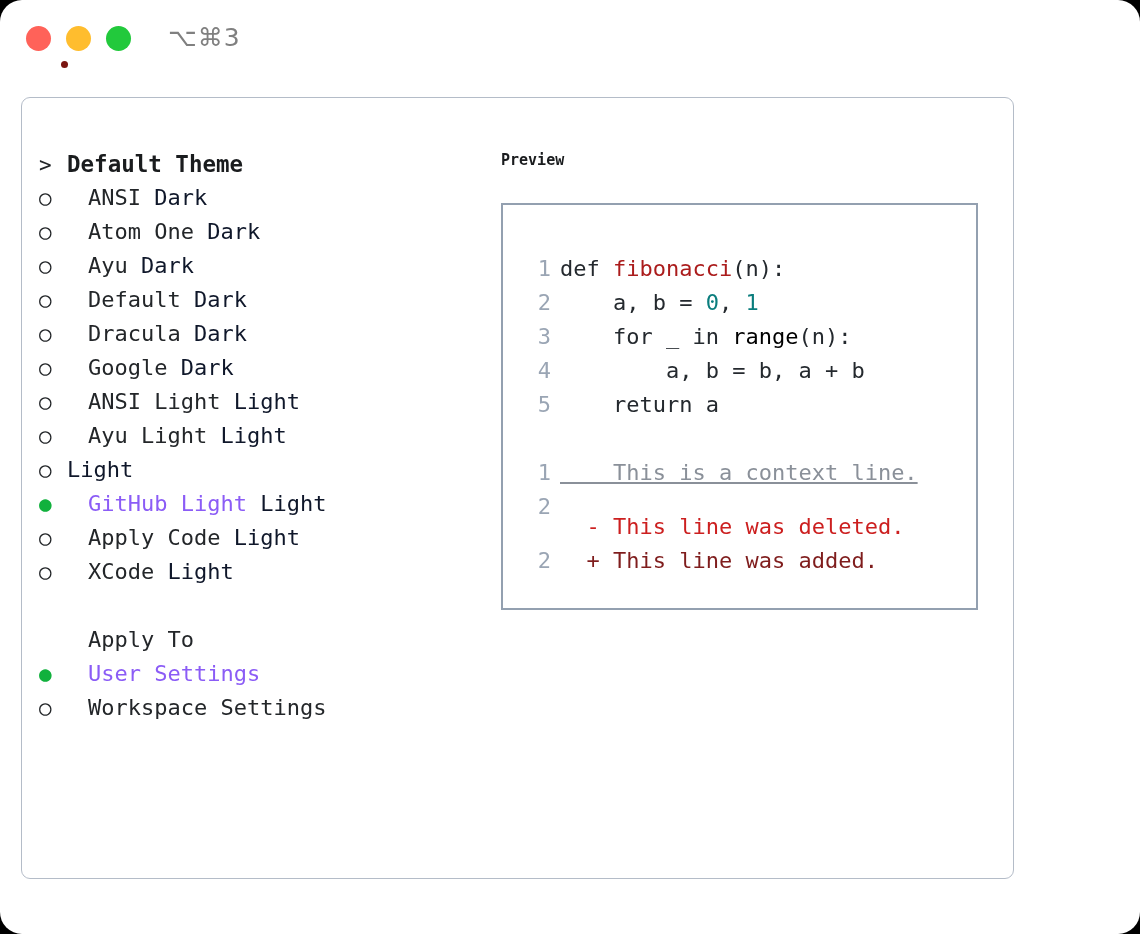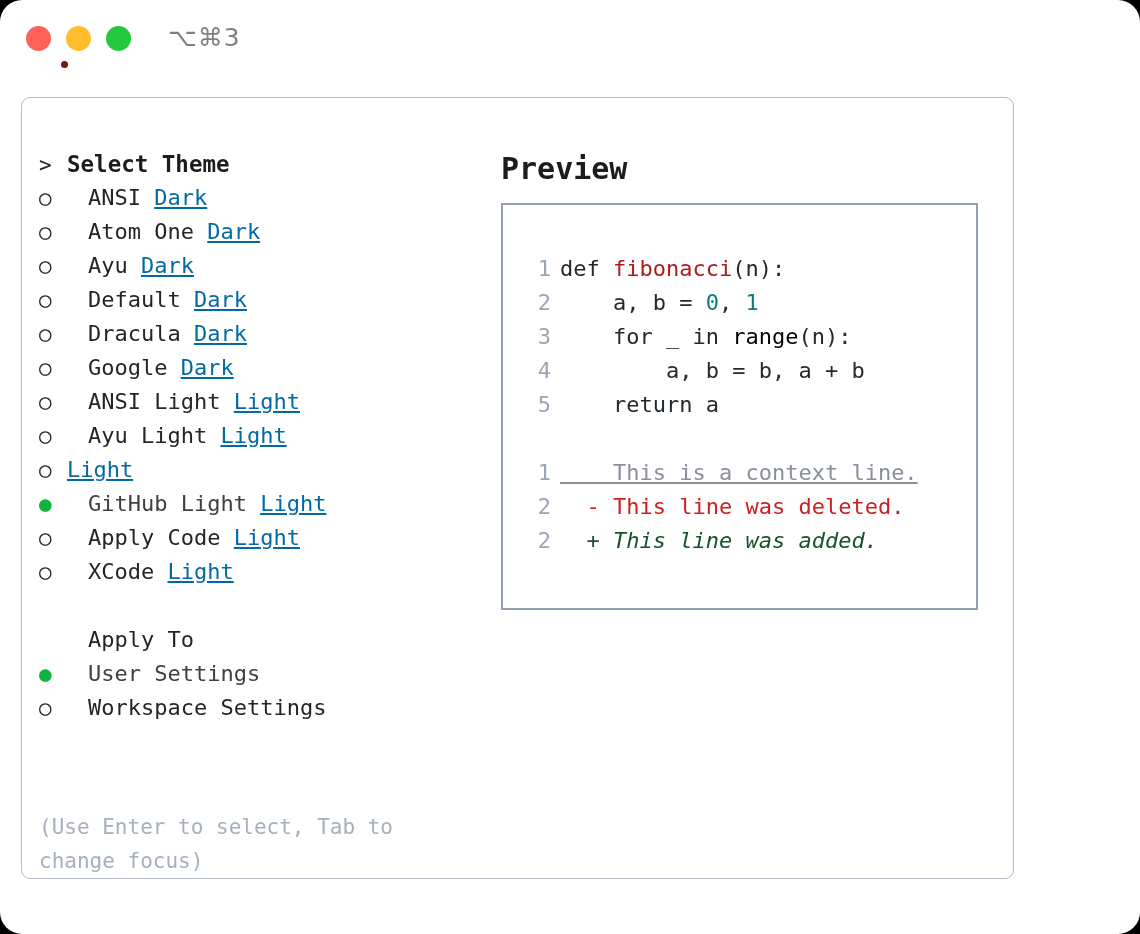--- a/index.html
+++ b/index.html
@@ -92,22 +92,22 @@
   }
   .prefix {
     display: inline-block;
     width: 28px;
     flex: 0 0 28px;
     font-size: 21px;
     color: #232629;
   }
   .prefix.sel { color: #11b13d; }
   .label { color: #232629; margin-left: 21px; }
-  .label.sel { color: #404040; }
-  .suffix { color: #0369a1; text-decoration: underline; }
+  .label.sel { color: #8b5cf6; }
+  .suffix { color: #0f172a; }
   .heading {
     font-weight: bold;
     font-size: 22.5px;
     color: #1a1c1e;
   }
   .spacer-row { height: 34px; }
   #hint {
     position: absolute;
     left: 17px;
     top: 712px;
@@ -118,21 +118,21 @@
     white-space: pre-wrap;
   }
 
   
   #right-col {
     position: absolute;
     left: 479px;
     top: 53px;
   }
   #preview-title {
-    font-size: 30px;
+    font-size: 15px;
     font-weight: bold;
     color: #1a1c1e;
     white-space: pre;
   }
   #preview-box {
     position: absolute;
     left: 479px;
     top: 105px;
     width: 477px;
     height: 407px;
@@ -154,22 +154,22 @@
     width: 28px;
     flex: 0 0 28px;
     text-align: right;
     color: #9aa5b4;
   }
   .csrc { padding-left: 9px; color: #24292e; text-align: center; }
   .tok-fn    { color: #ab1c1c; }
   .tok-num   { color: #0a7d7d; }
   .tok-blue  { color: #000000; }
   .diff-ctx  { color: #8a9099; text-decoration: underline; }
-  .diff-del  { color: #cc1f1f; }
-  .diff-add  { color: #14532d; font-style: italic; }
+  .diff-del  { color: #cc1f1f; margin-top: 20px; }
+  .diff-add  { color: #7f1d1d; }
   .blank { height: 34px; }
 </style>
 </head>
 <body>
 
 <div id="window">
 
   <div id="titlebar">
     <div class="light red">
       <div class="rec-dot"></div>
@@ -178,21 +178,21 @@
     <div class="light green"></div>
     <div id="shortcut">⌥⌘3</div>
   </div>
 
   <div id="panel">
 
     <div id="left-col">
 
       <div class="row">
         <span class="prefix">&gt; </span>
-        <span class="heading">Select Theme</span>
+        <span class="heading">Default Theme</span>
       </div>
 
       <div id="theme-list">
           <div class="row"><span class="prefix">○ </span><span class="label">ANSI </span><span class="suffix">Dark</span></div>
           <div class="row"><span class="prefix">○ </span><span class="label">Atom One </span><span class="suffix">Dark</span></div>
           <div class="row"><span class="prefix">○ </span><span class="label">Ayu </span><span class="suffix">Dark</span></div>
           <div class="row"><span class="prefix">○ </span><span class="label">Default </span><span class="suffix">Dark</span></div>
           <div class="row"><span class="prefix">○ </span><span class="label">Dracula </span><span class="suffix">Dark</span></div>
           <div class="row"><span class="prefix">○ </span><span class="label">Google </span><span class="suffix">Dark</span></div>
           <div class="row"><span class="prefix">○ </span><span class="label">ANSI Light </span><span class="suffix">Light</span></div>
@@ -210,21 +210,20 @@
         <span class="label">Apply To</span>
       </div>
 
       <div id="apply-list">
           <div class="row"><span class="prefix sel">● </span><span class="label sel">User Settings</span></div>
           <div class="row"><span class="prefix">○ </span><span class="label">Workspace Settings</span></div>
         </div>
 
     </div>
 
-    <div id="hint">(Use Enter to select, Tab to change focus)</div>
 
     <div id="right-col">
       <div id="preview-title">Preview</div>
     </div>
 
     <div id="preview-box">
       <div id="code"><div class="cline"><span class="lnum">1</span><span class="csrc"><span>def </span><span class="tok-fn">fibonacci</span><span>(n):</span></span></div><div class="cline"><span class="lnum">2</span><span class="csrc"><span>    a, b = </span><span class="tok-num">0</span><span>, </span><span class="tok-num">1</span></span></div><div class="cline"><span class="lnum">3</span><span class="csrc"><span>    for _ in </span><span class="tok-blue">range</span><span>(n):</span></span></div><div class="cline"><span class="lnum">4</span><span class="csrc"><span>        a, b = b, a + b</span></span></div><div class="cline"><span class="lnum">5</span><span class="csrc"><span>    return a</span></span></div><div class="blank"></div><div class="cline"><span class="lnum">1</span><span class="csrc diff-ctx">    This is a context line.</span></div><div class="cline"><span class="lnum">2</span><span class="csrc diff-del">  - This line was deleted.</span></div><div class="cline"><span class="lnum">2</span><span class="csrc diff-add">  + This line was added.</span></div></div>
     </div>
 
   </div>

